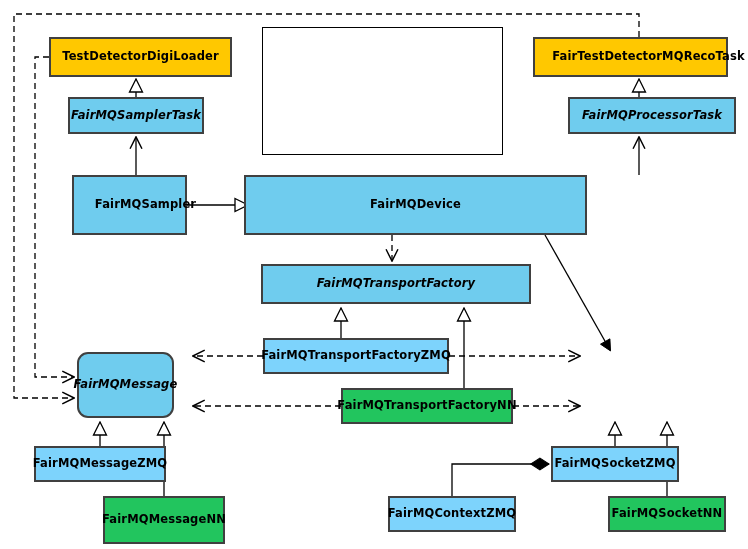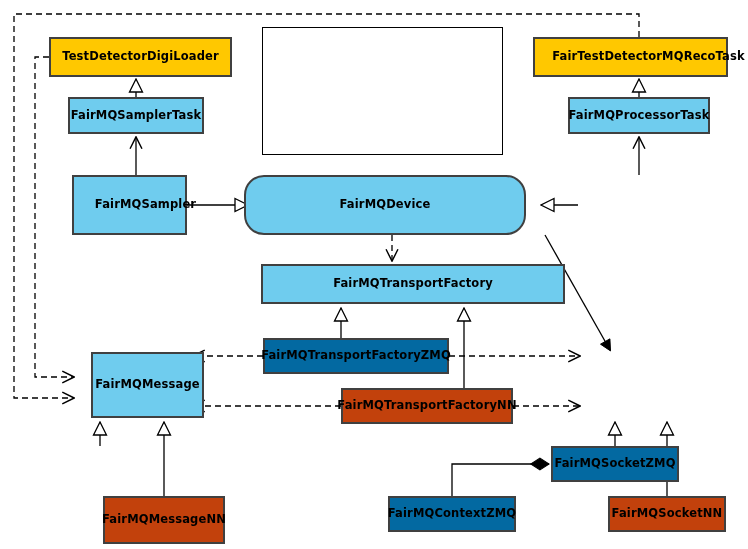--- a/index.html
+++ b/index.html
@@ -35,25 +35,26 @@
     justify-content: center;
     text-align: center;
     font-size: 11.5px;
     font-weight: bold;
     color: #000000;
     line-height: 1.15;
     letter-spacing: 0.15px;
     z-index: 3;
   }
   .node.abstract {
+    font-style: italic;
   }
   .fill-user      { background: #FFC800; }
   .fill-framework { background: #6FCCEE; }
-  .fill-zmq       { background: #0369a1; }
-  .fill-nn        { background: #c2410c; }
+  .fill-zmq       { background: #7dd3fc; }
+  .fill-nn        { background: #22c55e; }
 
   .legend-box {
     position: absolute;
     box-sizing: border-box;
     border: 1px solid #000000;
     background: #ffffff;
     z-index: 2;
   }
   .legend-row {
     position: absolute;
@@ -154,50 +155,53 @@
   </div>
 
   <div class="node fill-user" style="left:533px; top:37px; width:195px; height:40px;padding-left:36px;">
     <span>FairTestDetectorMQRecoTask</span>
   </div>
 
   <div class="node fill-framework abstract" style="left:68px; top:97px; width:136px; height:37px;">
     <span>FairMQSamplerTask</span>
   </div>
 
-  <div class="node fill-framework abstract" style="left:568px; top:97px; width:142px; height:37px;align-items:center;">
+  <div class="node fill-framework abstract" style="left:568px; top:97px; width:168px; height:37px;align-items:center;">
     <span>FairMQProcessorTask</span>
   </div>
 
   <div class="node fill-framework" style="left:72px; top:175px; width:115px; height:60px;padding-left:32px;">
     <span>FairMQSampler</span>
   </div>
 
-  <div class="node fill-framework" style="left:244px; top:175px; width:282px; height:60px;border-radius:20px;">
+  <div class="node fill-framework" style="left:244px; top:175px; width:343px; height:60px;">
     <span>FairMQDevice</span>
   </div>
 
 
-  <div class="node fill-framework abstract" style="left:261px; top:264px; width:304px; height:40px;">
+  <div class="node fill-framework abstract" style="left:261px; top:264px; width:270px; height:40px;">
     <span>FairMQTransportFactory</span>
   </div>
 
   <div class="node fill-zmq" style="left:263px; top:338px; width:186px; height:36px;">
     <span>FairMQTransportFactoryZMQ</span>
   </div>
 
   <div class="node fill-nn" style="left:341px; top:388px; width:172px; height:36px;">
     <span>FairMQTransportFactoryNN</span>
   </div>
 
-  <div class="node fill-framework abstract" style="left:91px; top:352px; width:113px; height:66px;">
+  <div class="node fill-framework abstract" style="left:77px; top:352px; width:97px; height:66px;border-radius:11px;">
     <span>FairMQMessage</span>
   </div>
 
 
+  <div class="node fill-zmq" style="left:34px; top:446px; width:132px; height:36px;">
+    <span>FairMQMessageZMQ</span>
+  </div>
 
   <div class="node fill-nn" style="left:103px; top:496px; width:122px; height:48px;">
     <span>FairMQMessageNN</span>
   </div>
 
   <div class="node fill-zmq" style="left:551px; top:446px; width:128px; height:36px;">
     <span>FairMQSocketZMQ</span>
   </div>
 
   <div class="node fill-nn" style="left:608px; top:496px; width:118px; height:36px;justify-content:center;">

